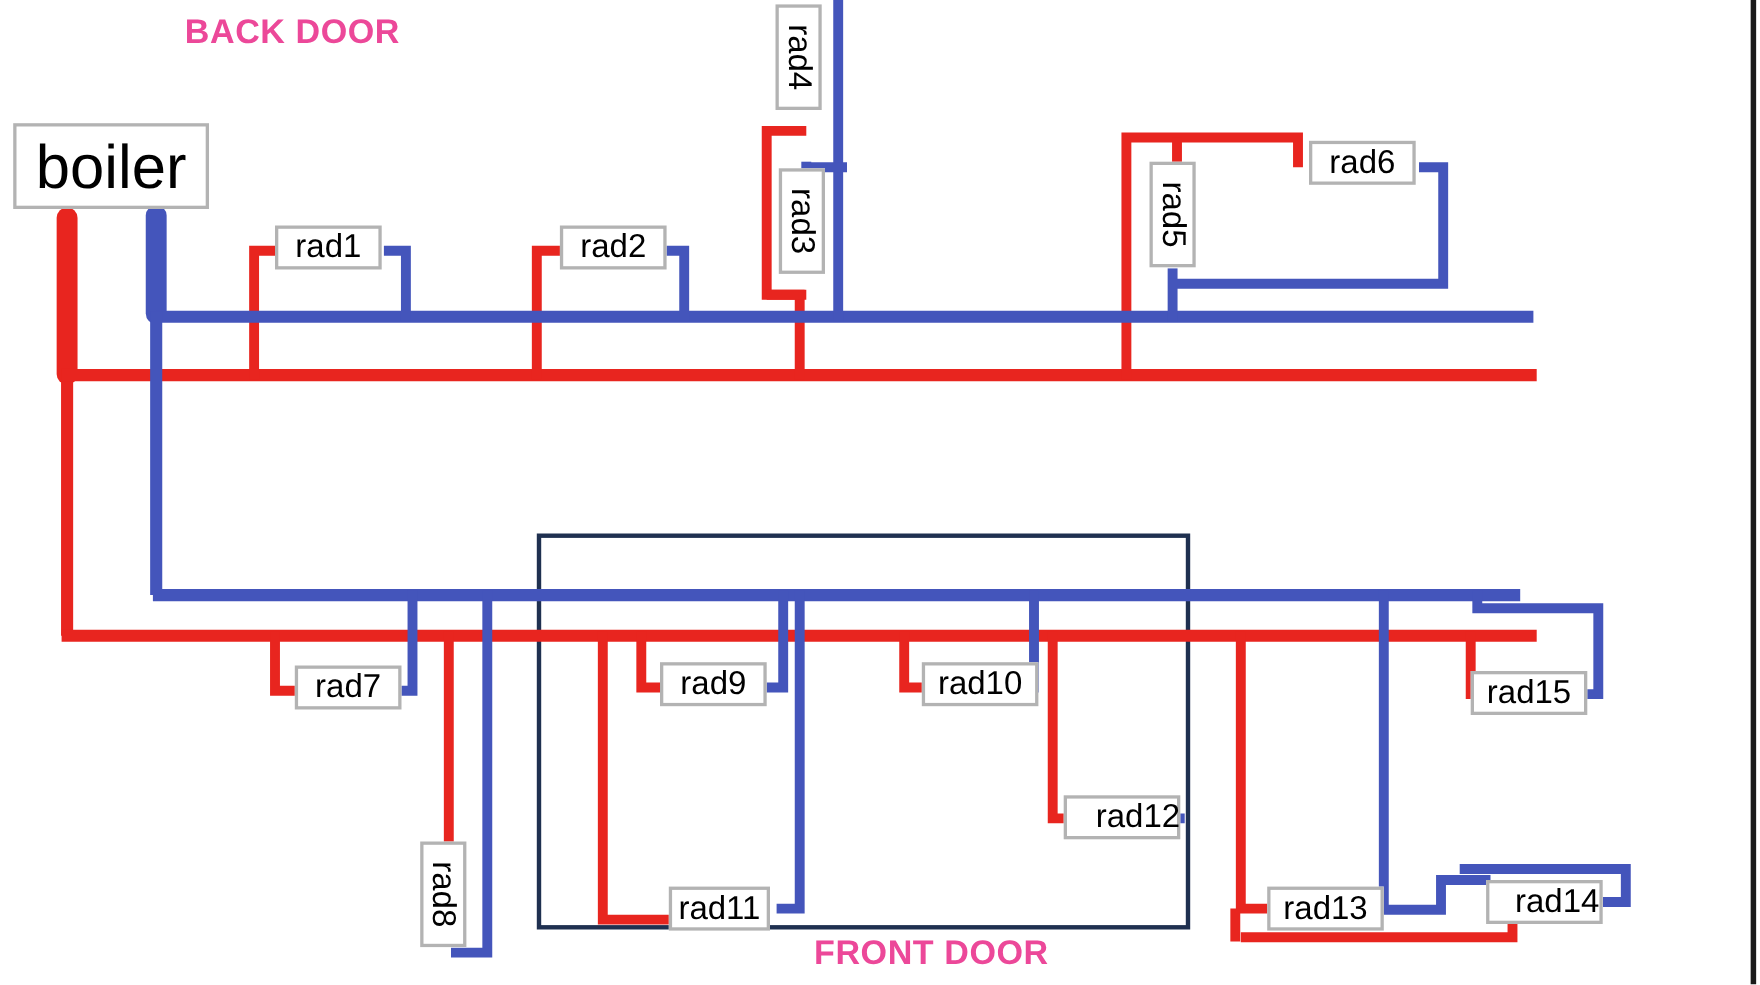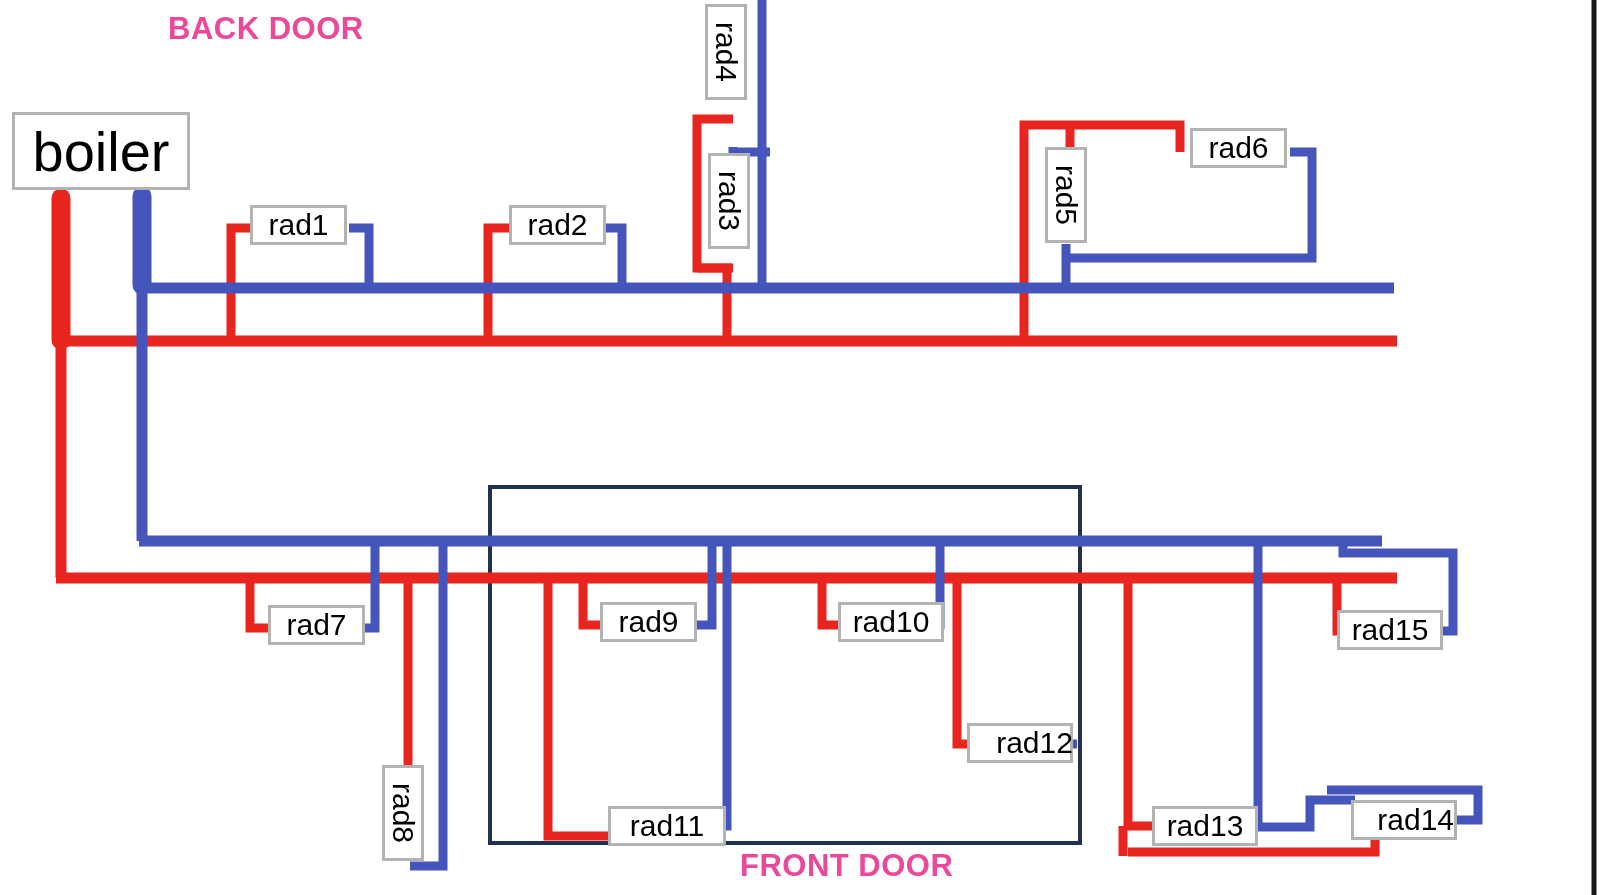--- a/index.html
+++ b/index.html
@@ -176,21 +176,21 @@
   </div>
 
   <div class="lbl rad-lbl" style="left:600px;top:602px;width:97px;height:40px;">
     <span>rad9</span>
   </div>
 
   <div class="lbl rad-lbl" style="left:838px;top:602px;width:106px;height:40px;">
     <span>rad10</span>
   </div>
 
-  <div class="lbl rad-lbl" style="left:608px;top:806px;width:118px;height:40px;">
+  <div class="lbl rad-lbl" style="left:608px;top:806px;width:92px;height:40px;">
     <span>rad11</span>
   </div>
 
   <div class="lbl rad-lbl" style="left:967px;top:723px;width:106px;height:40px;padding-left:29px;">
     <span>rad12</span>
   </div>
 
   <div class="lbl rad-lbl" style="left:1152px;top:806px;width:106px;height:40px;">
     <span>rad13</span>
   </div>

